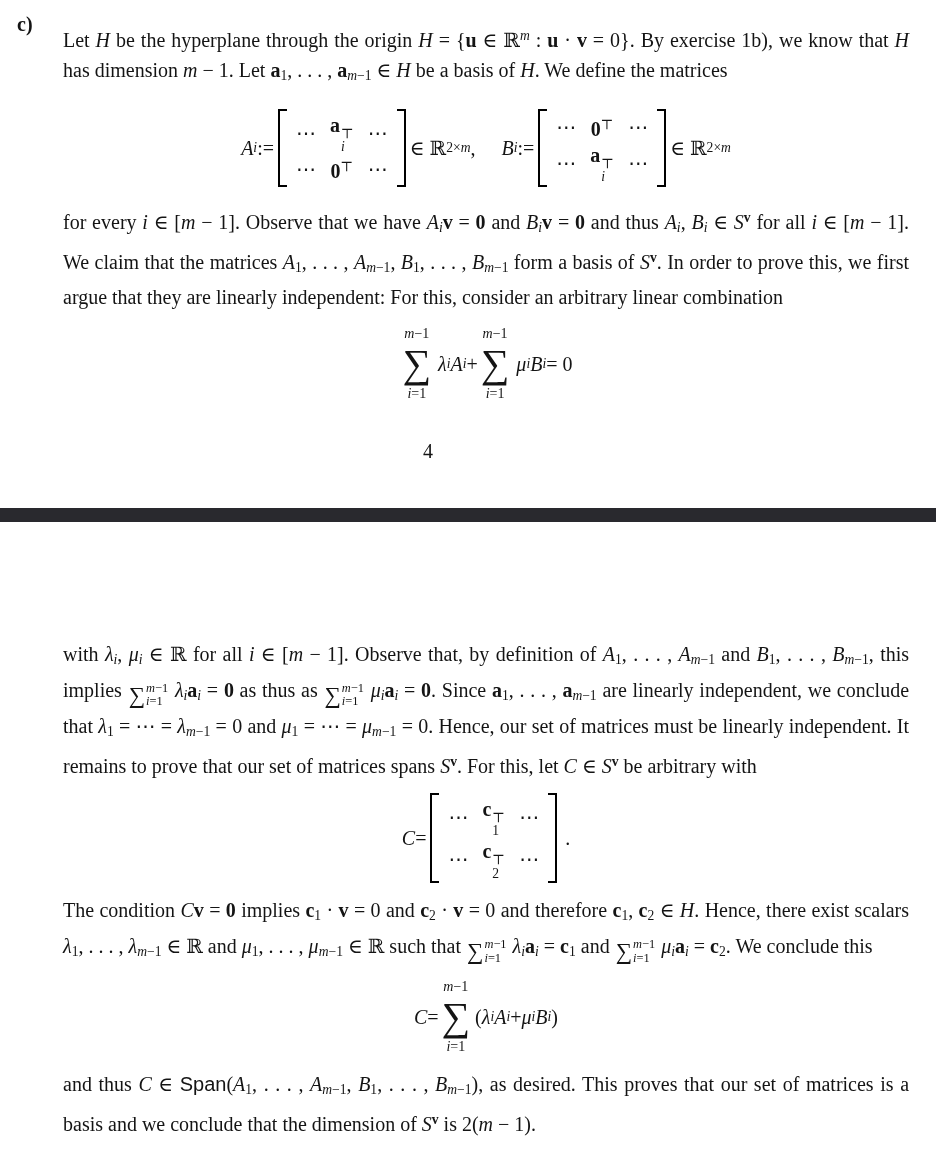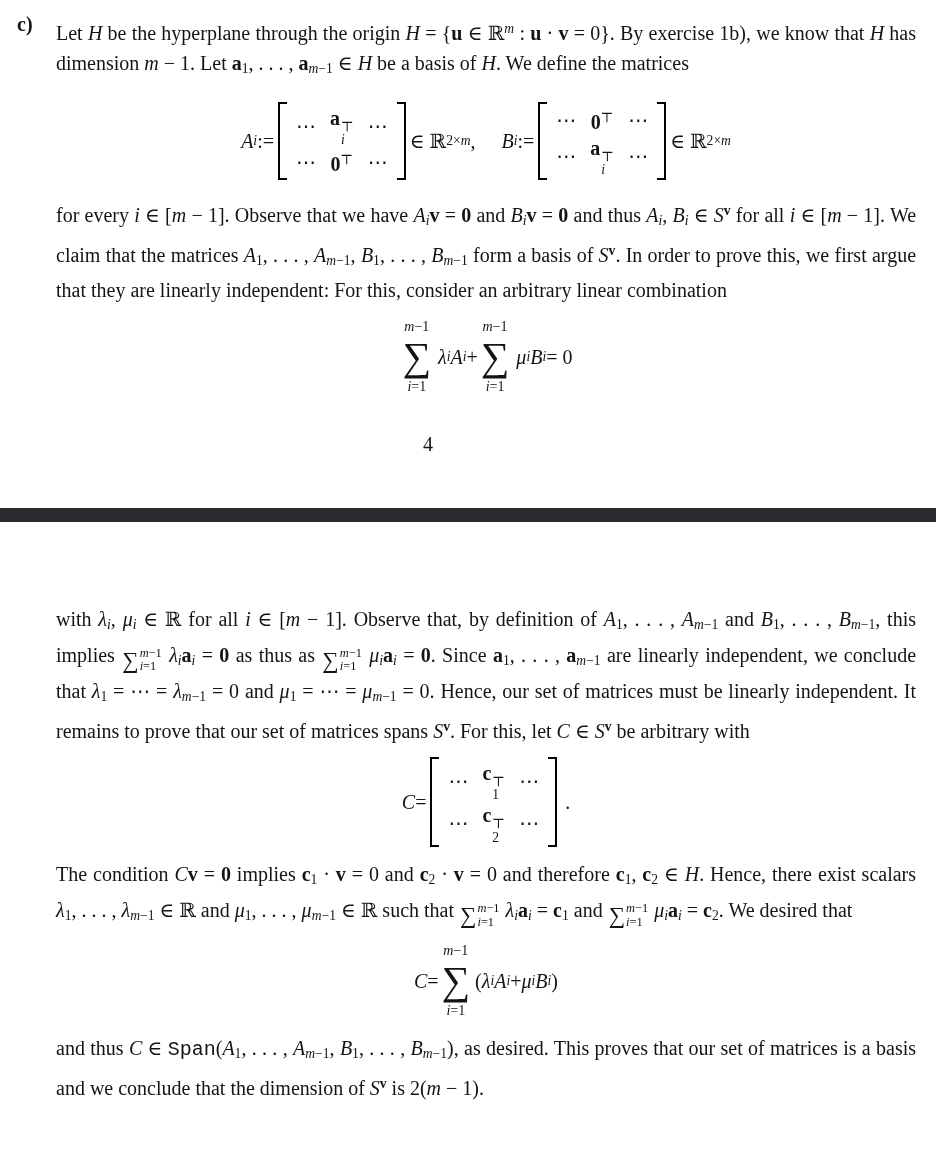--- a/index.html
+++ b/index.html
@@ -3,41 +3,41 @@
 <meta charset="utf-8">
 <style>
   html,body { margin:0; padding:0; background:#ffffff; }
   body {
     width:936px; height:1150px; overflow:hidden;
     color:#141414;
     font-family:"Liberation Serif","DejaVu Serif",serif;
     font-size:20px; line-height:30px;
   }
   .page1 { height:508px; box-sizing:border-box; padding:9px 15px 0 17px; overflow:hidden; }
-  .page2 { box-sizing:border-box; padding:77px 15px 0 51px; }
+  .page2 { box-sizing:border-box; padding:105px 15px 0 51px; }
   .page-separator { width:100%; height:14px; background:#29292e; }
 
   .item { display:flex; }
   .item-label { width:34px; flex:none; font-weight:bold; }
   .item-body { flex:1; min-width:0; }
 
-  .para { margin:5px; text-align:justify; }
+  .para { margin:12px; text-align:justify; }
   .eq { display:flex; justify-content:center; align-items:center; text-align:center; }
   .eq-matrices { margin:18px 0 16px; }
   .eq-tall { margin:14px 0 0; }
   .eq-cmat { margin:11px 0 12px; }
   .eq-csum { margin:12px 0 0; }
   .para-final { margin-top:14px; }
   .pagenum { text-align:center; margin-top:34px; padding-right:82px; }
 
   
   .r-rm {}
   .r-it { font-style:italic; }
   .r-bf { font-weight:bold; }
-  .r-sf { font-family:Liberation Mono, monospace; }
+  .r-sf { font-family:Liberation Sans, sans-serif; }
   .sub { font-size:68%; vertical-align:-0.22em; }
   .sup { font-size:68%; vertical-align:0.5em; }
   .hsp { display:inline-block; }
 
   
   .ss { display:inline-flex; flex-direction:column; align-items:flex-start; vertical-align:-0.45em; font-size:68%; line-height:1.0; margin-left:1px; }
   .ss .sst, .ss .ssb { display:block; }
 
   
   .isum { display:inline-flex; align-items:center; vertical-align:-0.3em; margin:0 1px; }
@@ -183,21 +183,21 @@
         <span class="ss2">
           <span class="sst"><span class="r-it">m</span><span class="r-rm">−1</span></span>
           <span class="ssb"><span class="r-it">i</span><span class="r-rm">=1</span></span>
         </span>
       </span><span class="r-rm"> </span><span class="r-it">λ</span><span class="sub"><span class="r-it">i</span></span><span class="r-bf">a</span><span class="sub"><span class="r-it">i</span></span><span class="r-rm"> = </span><span class="r-bf">c</span><span class="sub"><span class="r-rm">1</span></span><span class="r-rm"> and </span><span class="isum">
         <span class="sig">∑</span>
         <span class="ss2">
           <span class="sst"><span class="r-it">m</span><span class="r-rm">−1</span></span>
           <span class="ssb"><span class="r-it">i</span><span class="r-rm">=1</span></span>
         </span>
-      </span><span class="r-rm"> </span><span class="r-it">μ</span><span class="sub"><span class="r-it">i</span></span><span class="r-bf">a</span><span class="sub"><span class="r-it">i</span></span><span class="r-rm"> = </span><span class="r-bf">c</span><span class="sub"><span class="r-rm">2</span></span><span class="r-rm">. We desired that</span></p>
+      </span><span class="r-rm"> </span><span class="r-it">μ</span><span class="sub"><span class="r-it">i</span></span><span class="r-bf">a</span><span class="sub"><span class="r-it">i</span></span><span class="r-rm"> = </span><span class="r-bf">c</span><span class="sub"><span class="r-rm">2</span></span><span class="r-rm">. We conclude this</span></p>
   <div class="eq eq-tall eq-csum">
       <span class="r-it">C</span>
       <span class="r-rm"> = </span>
       <span class="bsum">
         <span class="lim"><span class="r-it">m</span><span class="r-rm">−1</span></span>
         <span class="sig">∑</span>
         <span class="lim"><span class="r-it">i</span><span class="r-rm">=1</span></span>
       </span>
       <span class="hsp" style="width: 2px;"></span>
       <span class="r-rm">(</span>

